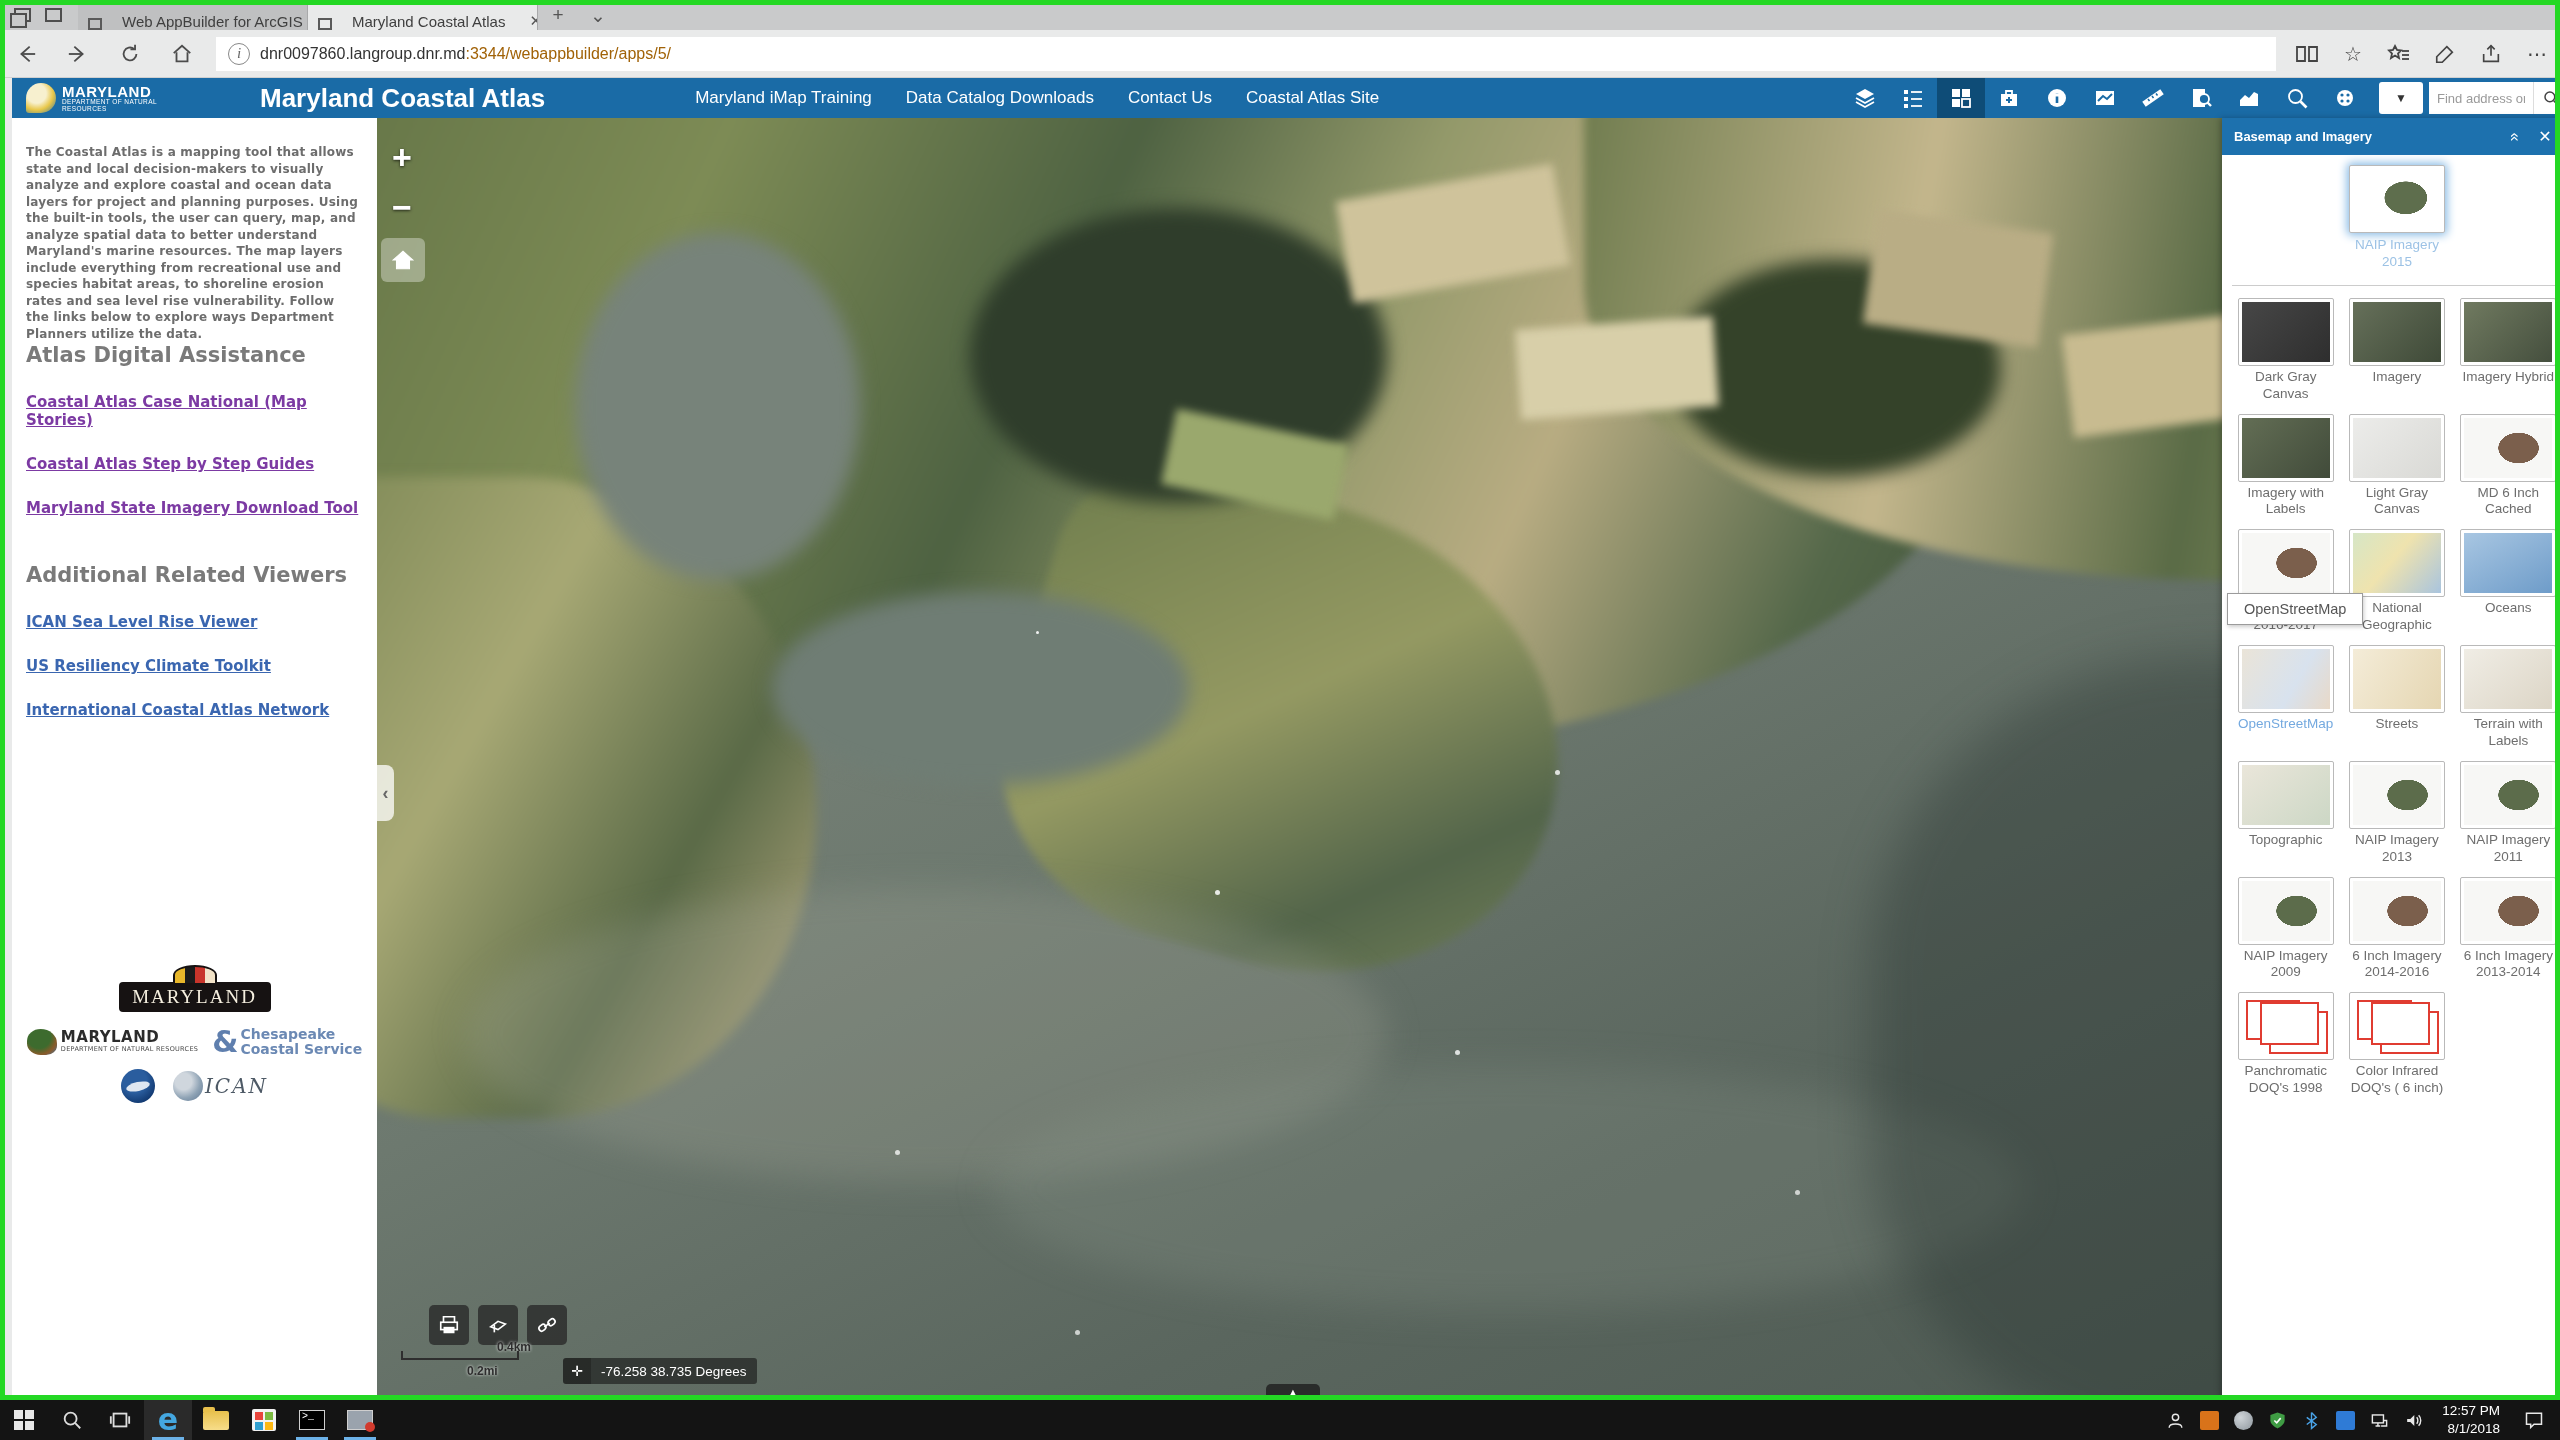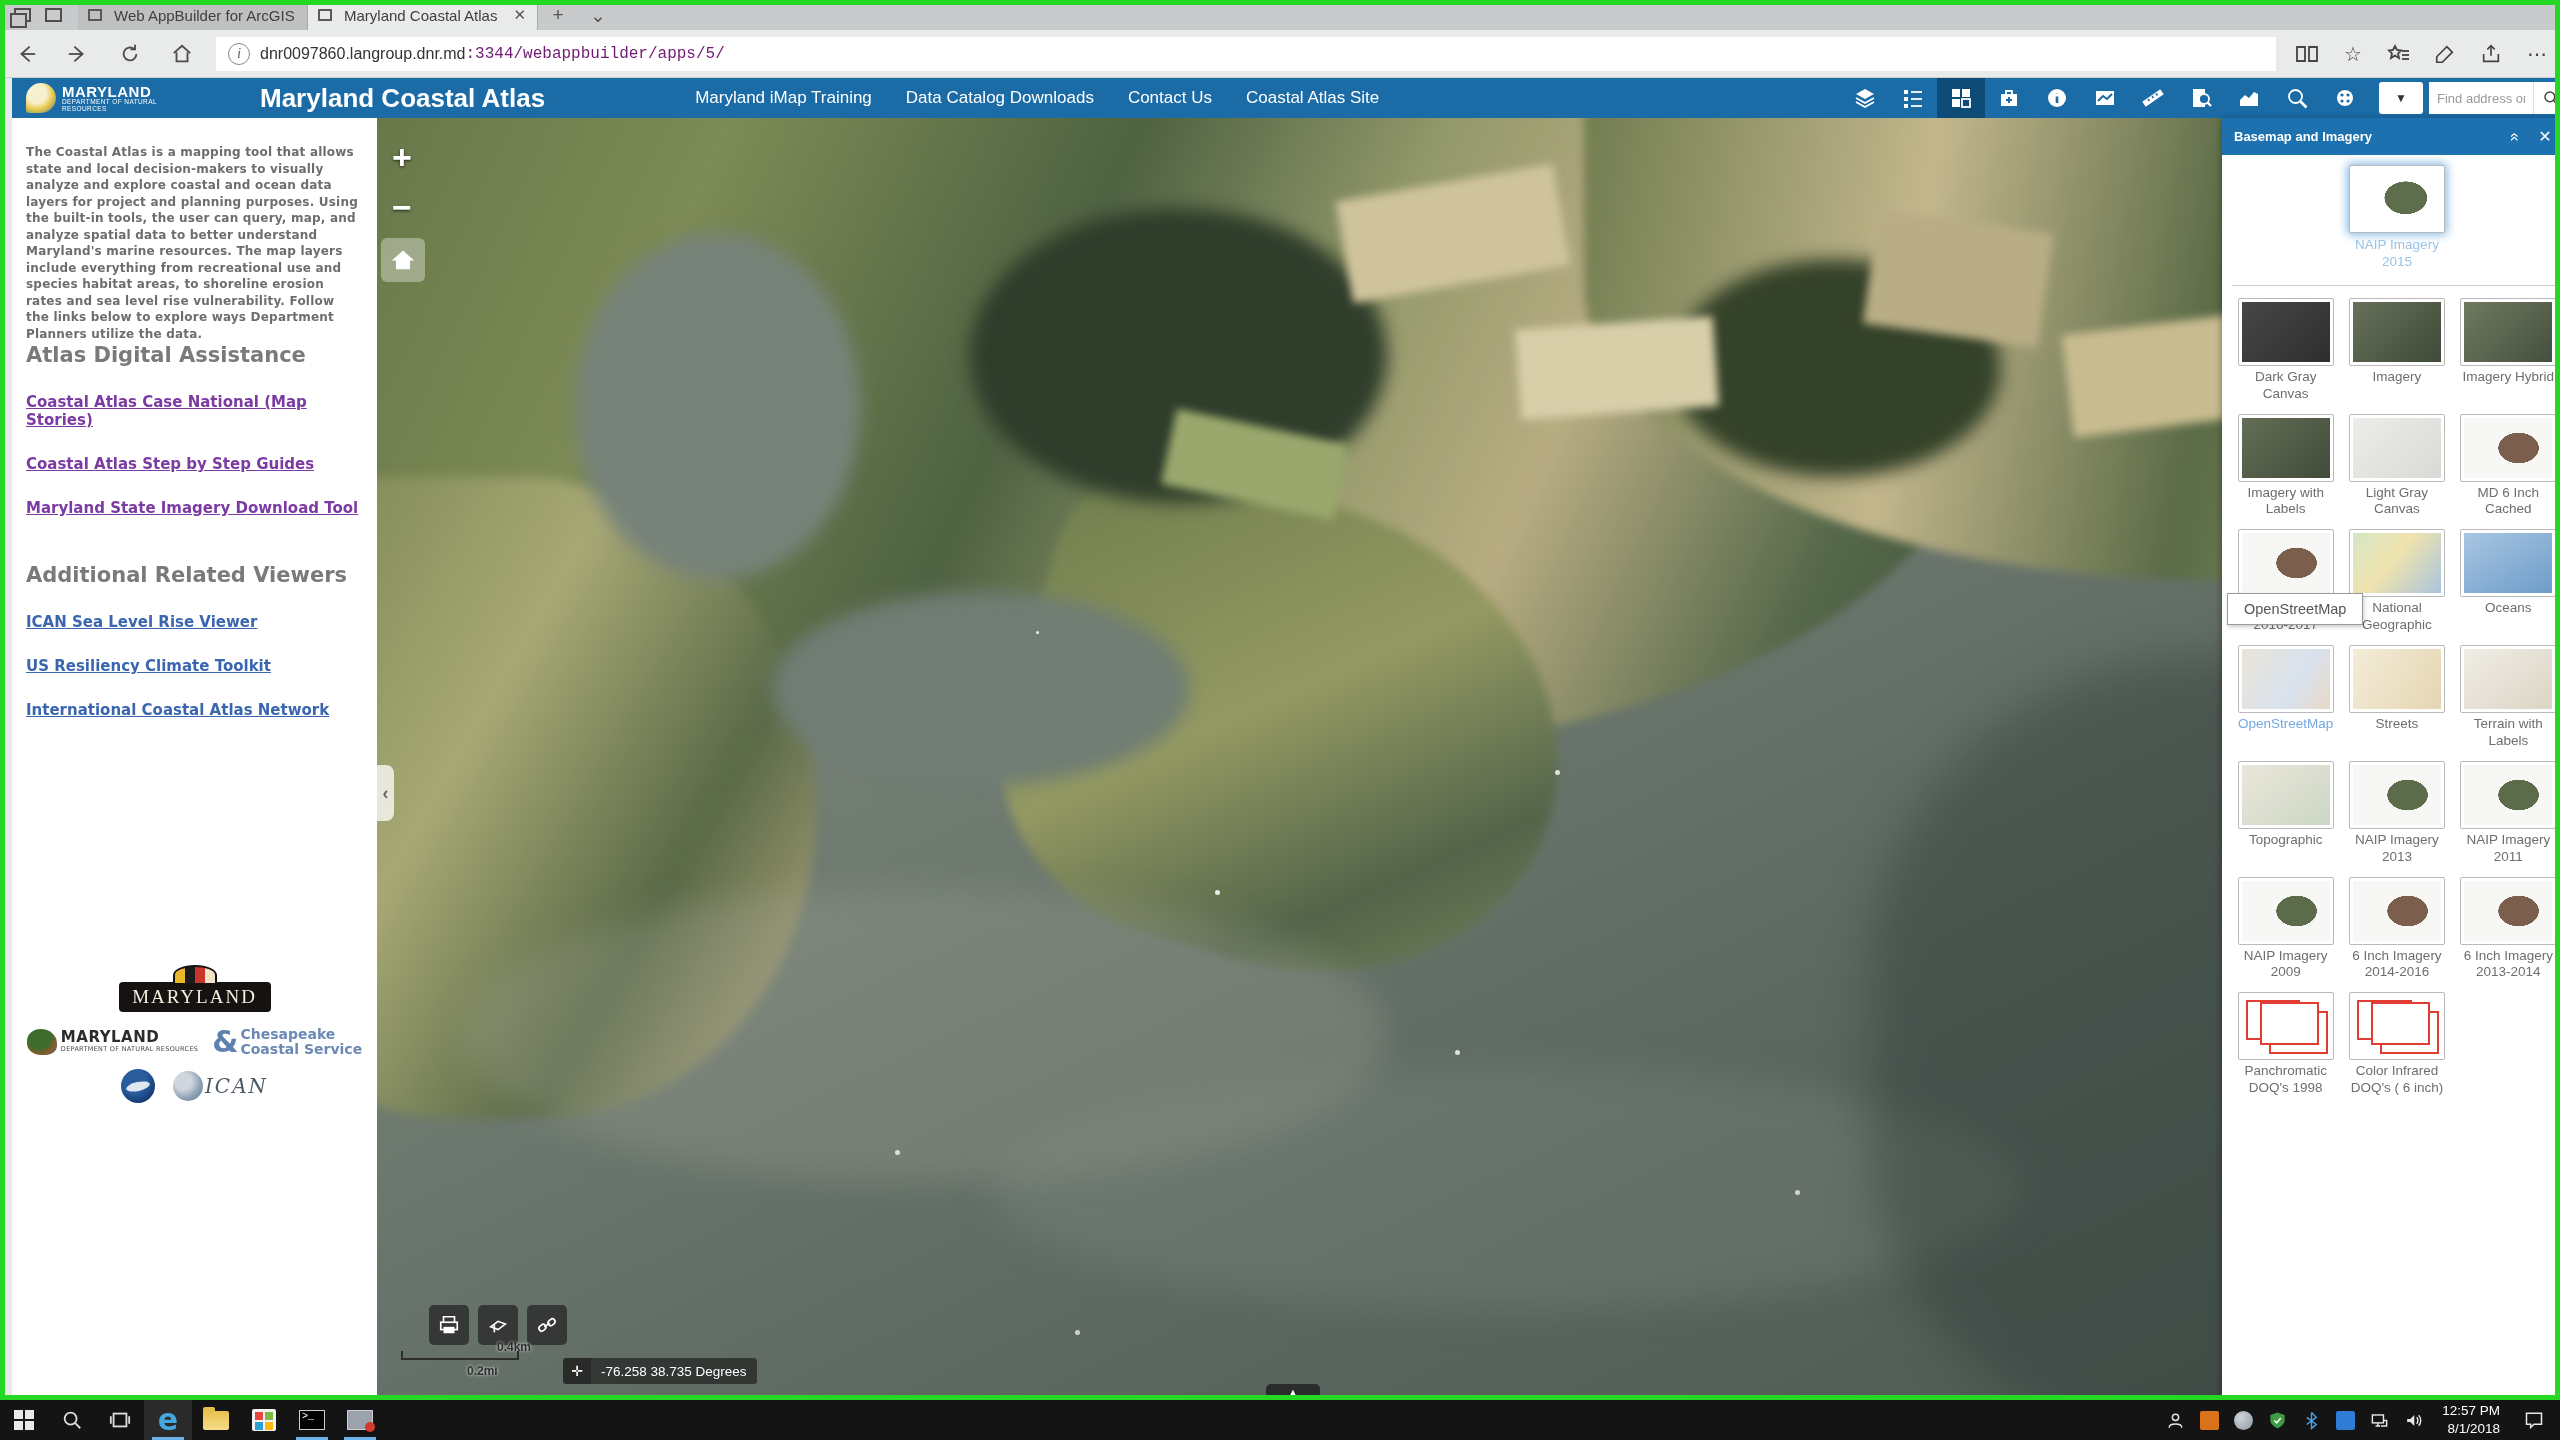--- a/index.html
+++ b/index.html
@@ -7,36 +7,36 @@
               font-family:"Liberation Sans", sans-serif; }
   .screen { position:absolute; inset:0; }
 
   
   .browser { position:absolute; left:0; top:0; width:2560px; height:1400px; background:#e9eaea; }
   .tabstrip { position:absolute; left:0; top:0; width:100%; height:30px; background:#c9cacb;
               display:flex; align-items:stretch; }
   .winbtns { display:flex; align-items:center; gap:14px; padding:0 16px 0 14px; }
   .wicon { width:17px; height:14px; border:2px solid #4e4e4e; position:relative; background:transparent; }
   .wicon.stack:after { content:""; position:absolute; left:-6px; top:3px; width:13px; height:11px; border:2px solid #4e4e4e; background:#c9cacb; }
-  .tab { width:230px; display:flex; align-items:center; gap:12px; padding:0 10px; font-size:15px;
+  .tab { width:230px; display:flex; align-items:flex-end; gap:20px; padding:0 10px; font-size:15px;
          color:#3f3f3f; background:#bfc0c1; border-right:1px solid #a8a9aa; overflow:hidden; white-space:nowrap; }
   .tab.active { background:#e9eaea; border-right:1px solid #a8a9aa; }
   .favicon { width:14px; height:12px; border:2px solid #5a5a5a; flex:none; }
   .tabclose { margin-left:auto; color:#555; font-size:15px; padding:0 4px; }
   .newtab, .tabchev { width:40px; display:flex; align-items:center; justify-content:center; color:#555; font-size:19px; }
 
   .addressbar { position:absolute; left:0; top:30px; width:100%; height:48px; background:#e9eaea;
                 display:flex; align-items:center; border-bottom:1px solid #d0d0d0;}
   .navbtn { width:52px; height:48px; display:flex; align-items:center; justify-content:center; color:#4c4c4c; }
   .urlbox { flex:1; height:34px; background:#fff; margin:0 8px; display:flex; align-items:center;
             padding:0 12px; font-size:16px; }
   .urlinfo { color:#666; font-size:15px; width:22px; height:22px; border:1px solid #888; border-radius:50%;
              display:flex; align-items:center; justify-content:center; margin-right:10px; font-style:italic; font-family:"Liberation Serif",serif;}
   .urlhost { color:#333; }
-  .urlpath { color:#701a75;font-family:Liberation Mono, monospace; }
+  .urlpath { color:#a16207; }
   .abicons { display:flex; align-items:center; }
   .abico { width:46px; height:48px; display:flex; align-items:center; justify-content:center; color:#444; font-size:20px; }
 
   
   .app { position:absolute; left:12px; top:78px; width:2560px; height:965px; }
   .appheader { position:absolute; left:0; top:0; width:100%; height:40px; background:#1a6ba6;
                display:flex; align-items:center; color:#fff; }
   .dnrlogo { display:flex; align-items:center; gap:6px; padding-left:14px; width:190px; flex:none;}
   .dnrbird { width:30px; height:30px; border-radius:50% 50% 50% 10%;
              background:radial-gradient(circle at 35% 35%, #f7f0cf 0 35%, #e8c74a 60%, #2c6f9e 100%); flex:none;}

